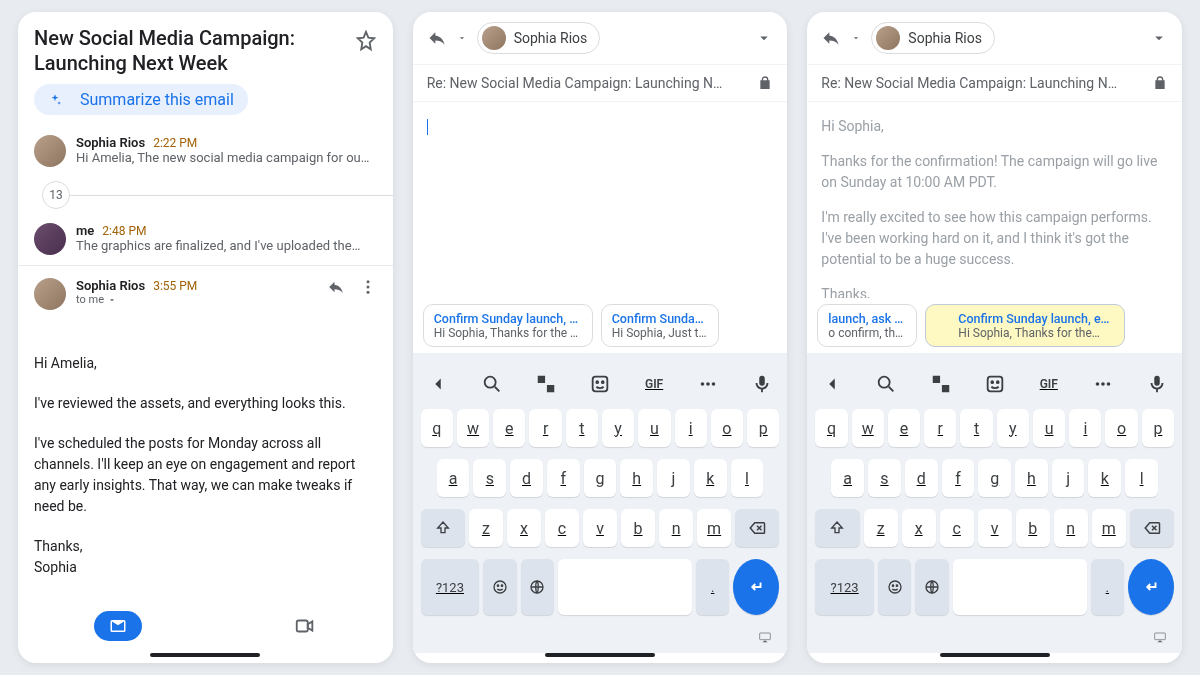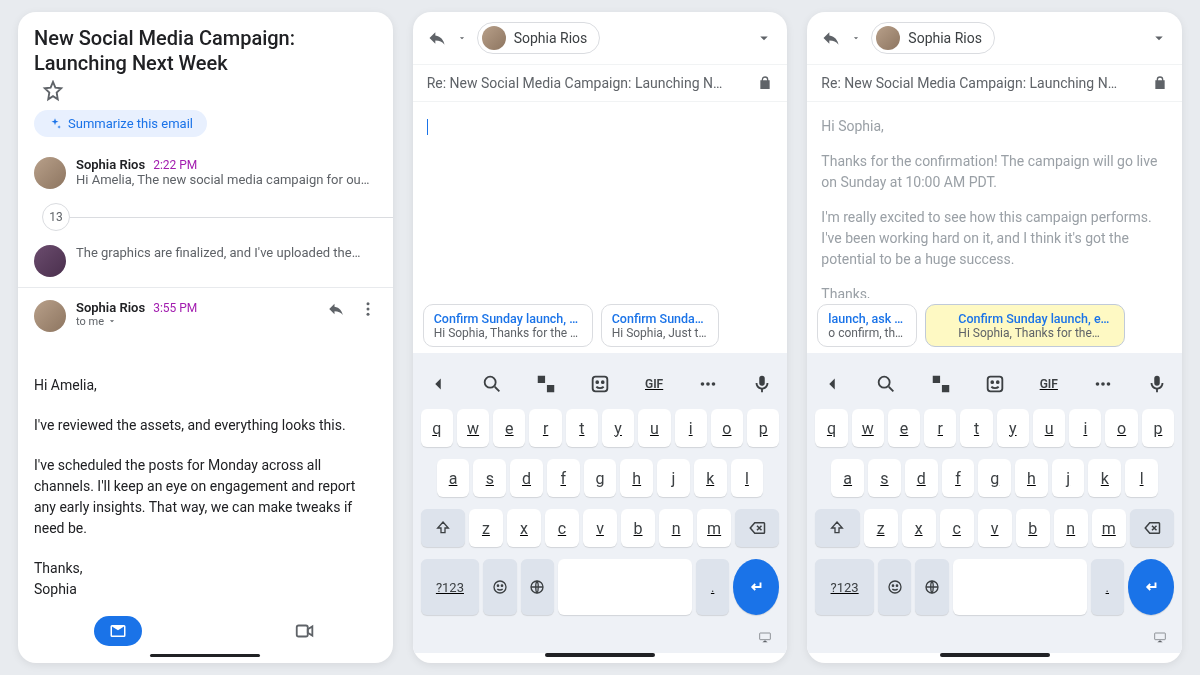--- a/index.html
+++ b/index.html
@@ -17,36 +17,36 @@
     flex: 1;
     background: #fff;
     border-radius: 18px;
     box-shadow: 0 2px 8px rgba(0,0,0,0.08);
     display: flex;
     flex-direction: column;
     overflow: hidden;
     position: relative;
   }
   
-  .thread-header { padding: 14px 16px 8px; display:flex; align-items:flex-start;flex-direction:column; }
+  .thread-header { padding: 14px 16px 8px; display:flex; align-items:flex-start; }
   .thread-title { font-size: 20px; font-weight: 500; color:#202124; line-height:1.25; flex:1; }
   .star { width:22px;height:22px;color:#5f6368;stroke:#5f6368;fill:none;margin-left:8px;margin-top:4px;}
   .chip-row { padding: 0 16px 10px; }
   .chip {
-    display:inline-flex; align-items:center; gap:6px;
-    background:#e8f0fe; color:#1a73e8; font-size:13px;
+    display:inline-flex; align-items:center; gap:18px;
+    background:#e8f0fe; color:#1a73e8; font-size:16px;
     padding:6px 14px; border-radius:18px; cursor:pointer;
   }
   .sparkle { width:14px;height:14px; }
   .msg { display:flex; padding:10px 16px; gap:10px; align-items:flex-start; }
   .avatar { width:32px;height:32px;border-radius:50%; background:linear-gradient(135deg,#b8a08a,#8d7560); flex-shrink:0; }
   .avatar.me { background:linear-gradient(135deg,#6b4c6e,#4a2f4d); }
   .msg-head { display:flex; gap:8px; align-items:baseline; font-size:13px;}
   .sender { font-weight:600; color:#202124;}
-  .time { color:#a21caf; font-size:12px;}
+  .time { color:#a16207; font-size:12px;}
   .preview { color:#5f6368; font-size:13px; white-space:nowrap; overflow:hidden; text-overflow:ellipsis; max-width:300px;}
   .collapsed-badge {
     display:flex; align-items:center; margin:4px 0;
   }
   .collapsed-badge .line { flex:1; height:1px; background:#dadce0;}
   .collapsed-badge .num {
     background:#fff; border:1px solid #dadce0; border-radius:50%;
     width:28px;height:28px; display:flex;align-items:center;justify-content:center;
     font-size:12px; color:#5f6368; margin:0 0 0 24px; position:relative; z-index:1;
   }
@@ -159,20 +159,24 @@
   </div>
 
   <div class="collapsed-badge">
     <div class="num">13</div>
     <div class="line"></div>
   </div>
 
   <div class="msg">
     <div class="avatar me"></div>
     <div style="min-width:0;flex:1">
+      <div class="msg-head">
+        <span class="sender">me</span>
+        <span class="time">2:48 PM</span>
+      </div>
       <div class="preview">The graphics are finalized, and I've uploaded the…</div>
     </div>
   </div>
   <div class="divider"></div>
 
   <div class="expanded">
     <div class="msg-top">
       <div class="avatar"></div>
       <div>
         <div class="msg-head">

